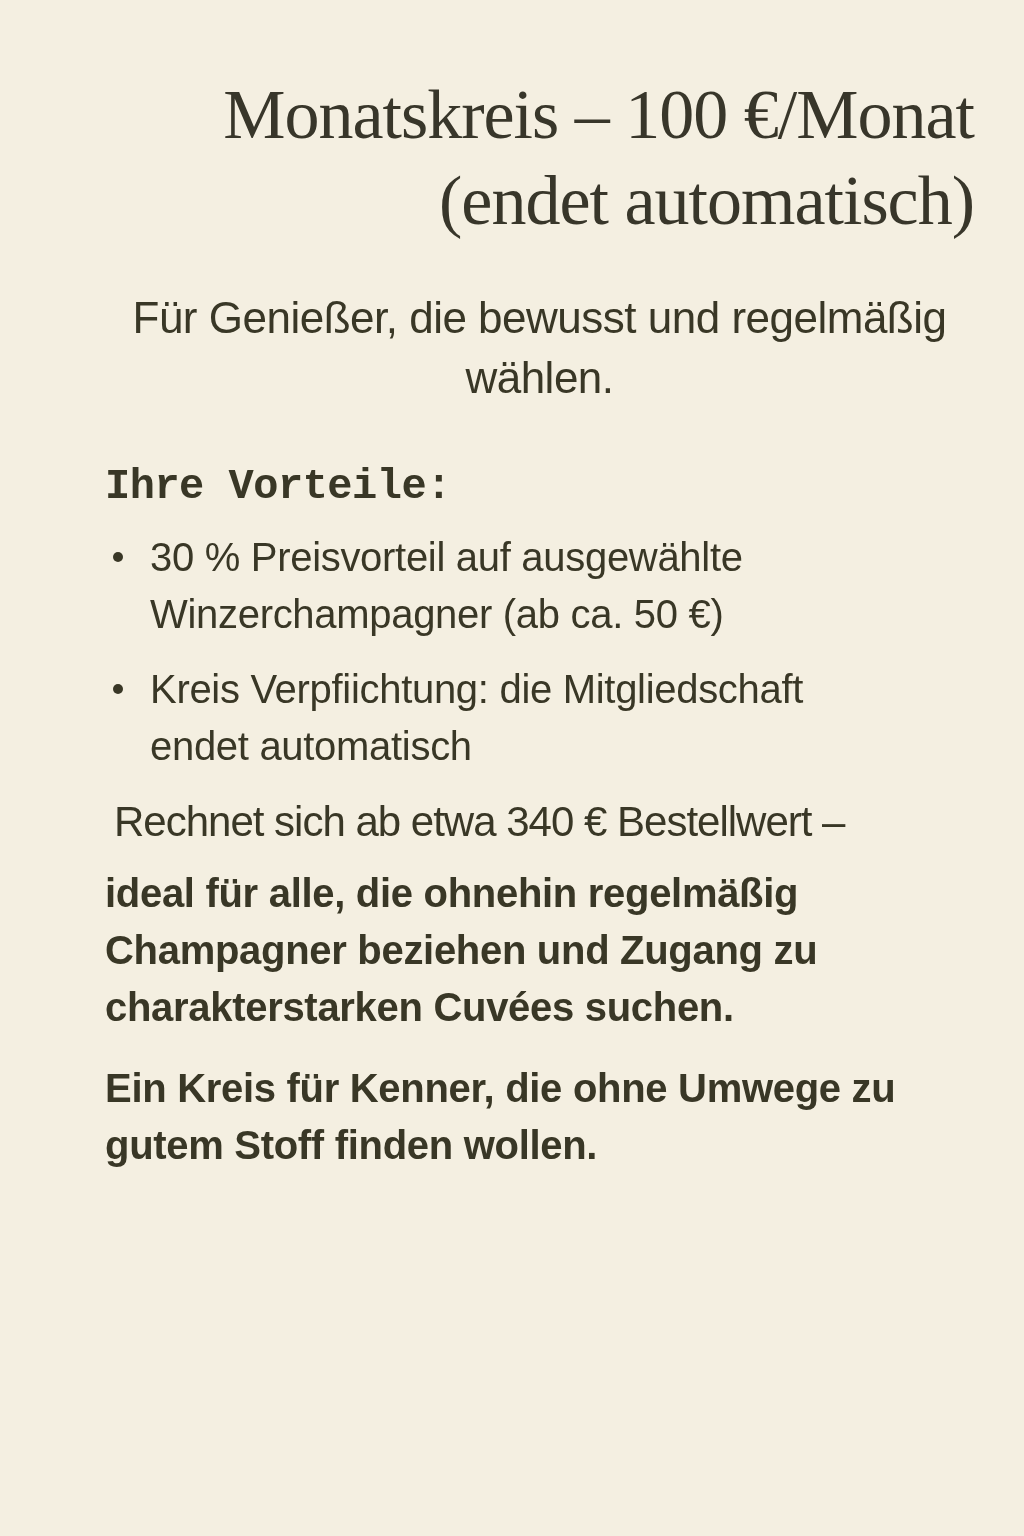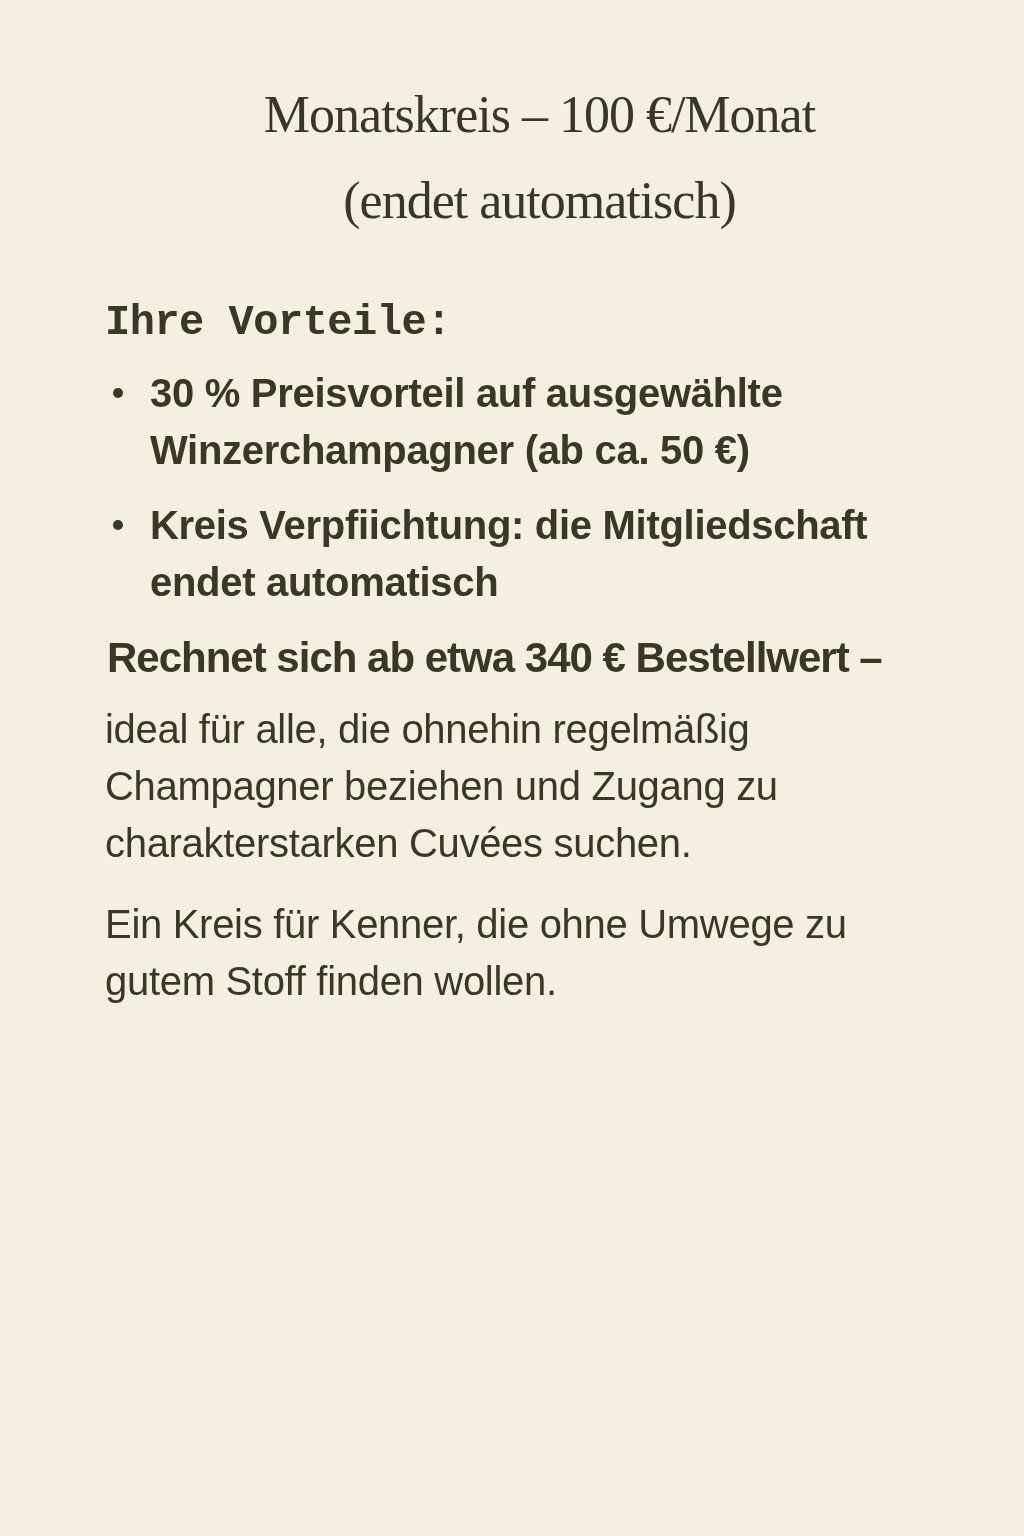--- a/index.html
+++ b/index.html
@@ -15,24 +15,24 @@
     -webkit-font-smoothing: antialiased;
   }
   .page {
     box-sizing: border-box;
     width: 1024px;
     padding: 72px 50px 80px 105px;
   }
   .title {
     font-family: "Liberation Serif", serif;
     font-weight: 400;
-    font-size: 52px;
+    font-size: 70px;
     line-height: 86px;
     letter-spacing: -1px;
-    text-align: center;
+    text-align: right;
     white-space: pre-line;
     margin: 0;
     color: #38362a;
   }
   .subtitle {
     font-size: 44px;
     line-height: 60px;
     letter-spacing: -0.5px;
     text-align: center;
     white-space: pre-line;
@@ -43,21 +43,20 @@
     line-height: 58px;
     font-weight: 700;
     letter-spacing: -0.5px;
     margin: 50px 0 0 0;
     font-family: Liberation Mono, monospace;
   }
   ul.benefits-list {
     list-style: none;
     margin: 13px 0 0 0;
     padding: 0 0 0 8px;
-    font-weight: bold;
   }
   ul.benefits-list li {
     display: flex;
     align-items: flex-start;
     margin: 0 0 18px 0;
     font-size: 40px;
     line-height: 57px;
     letter-spacing: -0.3px;
   }
   .bullet-dot {
@@ -67,43 +66,46 @@
     border-radius: 50%;
     background: #393726;
     margin: 23px 27px 0 0;
   }
   .li-text {
     white-space: pre-line;
   }
   .summary-highlight {
     font-size: 42px;
     line-height: 58px;
-    font-weight: 700;
+    font-weight: 400;
     letter-spacing: -1px;
-    margin: 16px 0 0 2px;
+    margin: 16px 0 0 9px;
   }
   .summary-paragraph {
     font-size: 40px;
     line-height: 57px;
     letter-spacing: -0.3px;
     white-space: pre-line;
     margin: 14px 0 0 0;
+    font-weight: bold;
   }
   .summary-paragraph.last {
     margin-top: 24px;
   }
 </style>
 </head>
 <body>
 
 <main class="page">
 
   <h1 class="title">Monatskreis – 100 €/Monat
 (endet automatisch)</h1>
 
+  <p class="subtitle">Für Genießer, die bewusst und regelmäßig
+wählen.</p>
 
   <section>
     <h2 class="benefits-heading">Ihre Vorteile:</h2>
 
     <ul class="benefits-list">
       <li>
         <span class="bullet-dot"></span>
         <span class="li-text">30 % Preisvorteil auf ausgewählte
 Winzerchampagner (ab ca. 50 €)</span>
       </li>

